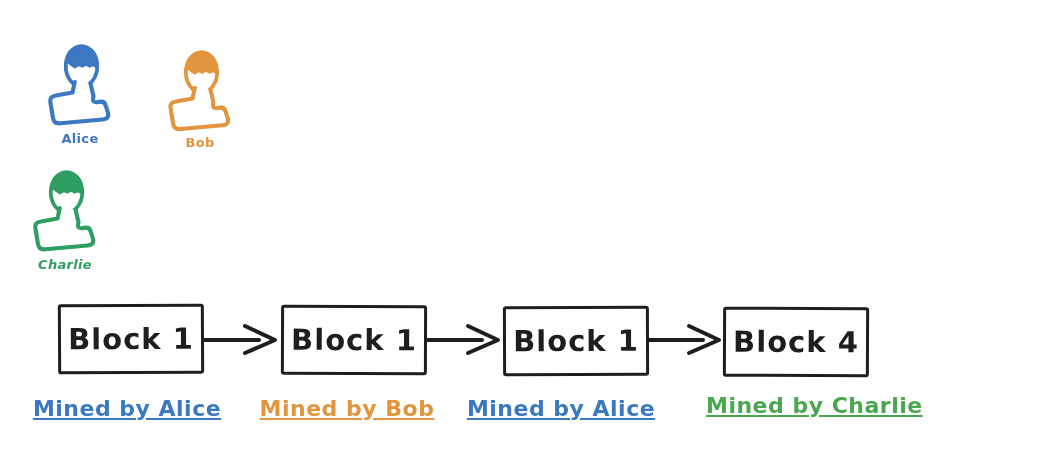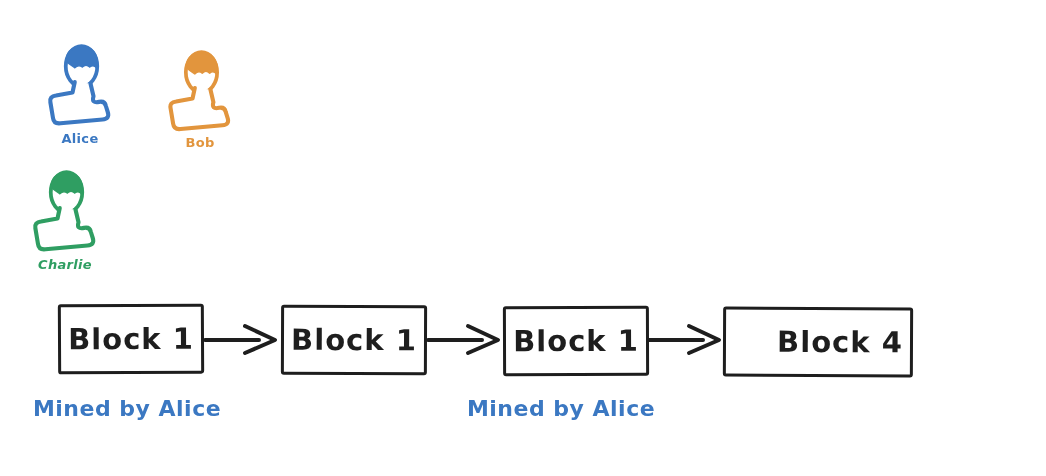--- a/index.html
+++ b/index.html
@@ -31,31 +31,32 @@
     border:3.5px solid #1e1e1e;border-radius:3px;
     display:flex;align-items:center;justify-content:center;
     background:#fff;
   }
   .block .blabel{
     font-size:29px;font-weight:600;color:#1e1e1e;letter-spacing:1px;
   }
   .b1{left:58px;top:304px;transform:rotate(-.3deg);}
   .b2{left:281px;top:305px;transform:rotate(.2deg);}
   .b3{left:503px;top:306px;transform:rotate(-.2deg);}
-  .b4{left:723px;top:307px;transform:rotate(.25deg);padding-left:44px;}
+  .b4{left:723px;top:307px;transform:rotate(.25deg);}
 
   .arrow{position:absolute;top:321px;width:78px;height:38px;}
   .a1{left:203px;}
   .a2{left:426px;}
   .a3{left:647px;}
 
   .miner{
     position:absolute;width:200px;text-align:center;
     font-size:22px;font-weight:700;color:var(--c);letter-spacing:.5px;
     white-space:nowrap;
+    text-decoration:underline;
   }
   .m1{left:27px;top:396px;}
   .m2{left:247px;top:396px;}
   .m3{left:461px;top:396px;}
   .m4{left:706px;top:393px;}
 </style>
 </head>
 <body>
 
 <div class="canvas">
@@ -108,15 +109,17 @@
   <svg class="arrow a2" viewBox="0 0 78 38">
     <line x1="2" y1="19" x2="56" y2="19" stroke="#1e1e1e" stroke-width="4" stroke-linecap="round"></line>
     <polyline points="42,5 72,19 42,32" fill="none" stroke="#1e1e1e" stroke-width="4" stroke-linecap="round" stroke-linejoin="round"></polyline>
   </svg>
   <svg class="arrow a3" viewBox="0 0 78 38">
     <line x1="2" y1="19" x2="56" y2="19" stroke="#1e1e1e" stroke-width="4" stroke-linecap="round"></line>
     <polyline points="42,5 72,19 42,32" fill="none" stroke="#1e1e1e" stroke-width="4" stroke-linecap="round" stroke-linejoin="round"></polyline>
   </svg>
 
   <div class="miner m1" style="--c: #3b78c2;">Mined by Alice</div>
+  <div class="miner m2" style="--c: #e2953d;">Mined by Bob</div>
   <div class="miner m3" style="--c: #3b78c2;">Mined by Alice</div>
+  <div class="miner m4" style="--c: #4aa64f;">Mined by Charlie</div>
 
 </div>
 
 </body></html>

